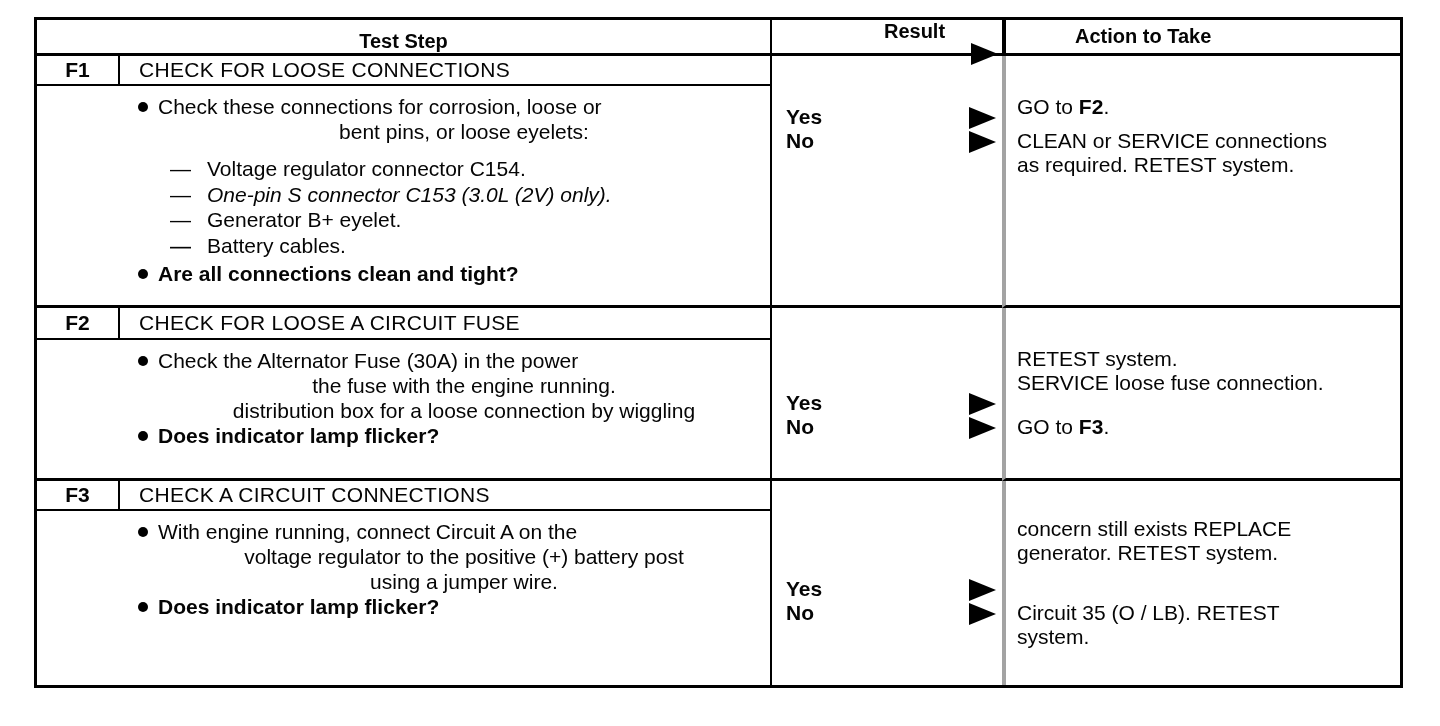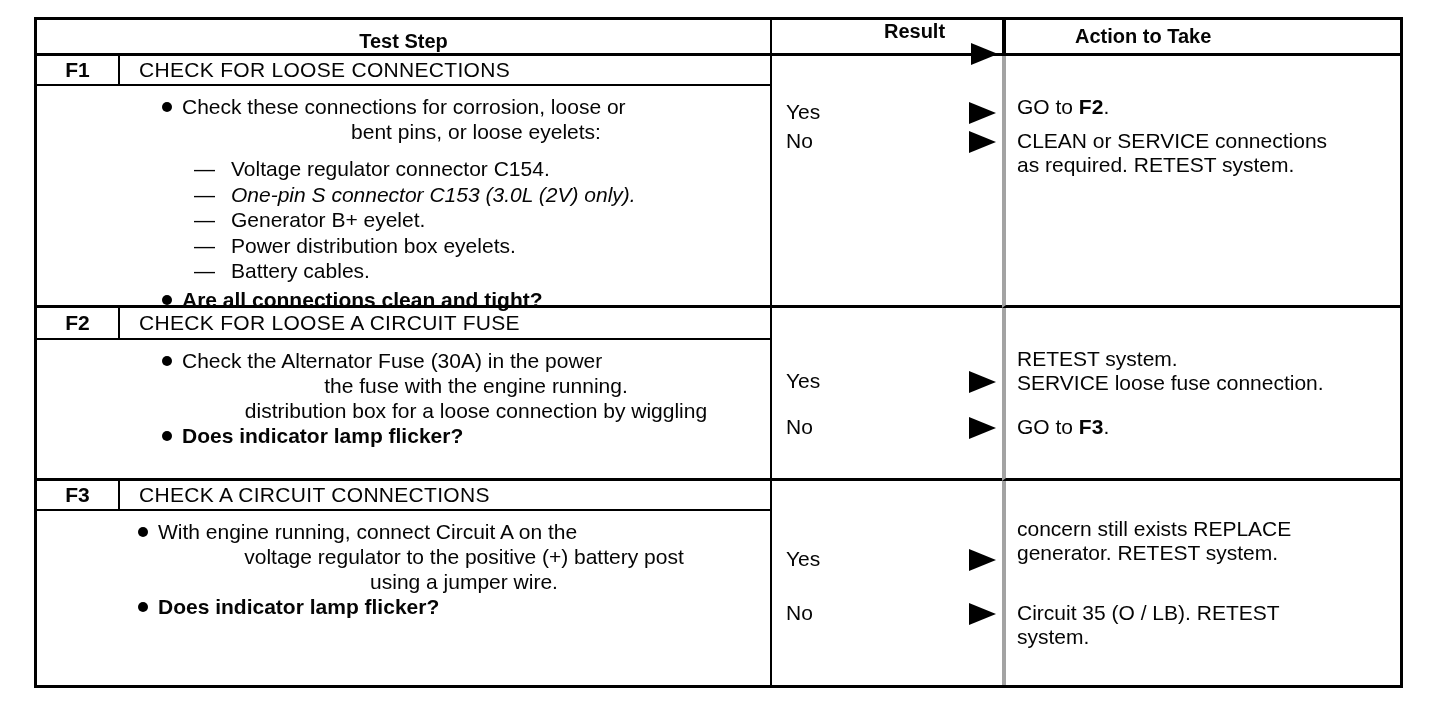--- a/index.html
+++ b/index.html
@@ -14,27 +14,27 @@
   .h{font-weight:bold;font-size:20px;border-bottom:3px solid #000;}
   .h-test{grid-column:1/3;grid-row:1;display:flex;align-items:flex-end;justify-content:center;}
   .h-result{grid-column:3;grid-row:1;border-left:2px solid #000;display:flex;align-items:center;padding-left:55px;flex-direction:column;}
   .h-action{grid-column:4;grid-row:1;border-left:4px solid #000;display:flex;align-items:center;padding-left:69px;}
   
   .fid{border-right:2px solid #000;border-bottom:2px solid #000;font-weight:bold;
        display:flex;align-items:center;justify-content:center;}
   .ftitle{border-bottom:2px solid #000;display:flex;align-items:center;padding-left:19px;letter-spacing:.3px;}
   
   .fbody{grid-column:1/3;padding-top:8px;}
-  .sec-divider{border-bottom:3px solid #000;padding-left:24px;}
+  .sec-divider{border-bottom:3px solid #000;}
   .rescell{grid-column:3;border-left:2px solid #000;padding-left:14px;}
   .actcell{grid-column:4;border-left:4px solid #a3a3a3;padding-left:11px;padding-right:6px;}
   
   .pairs-pad1{padding-top:39px;}   
   .pairs-pad2{padding-top:36px;}   
-  .pair{display:flex;align-items:center;line-height:24px;}
+  .pair{display:flex;align-items:flex-end;line-height:24px;font-weight:bold;}
   .pair .tri{margin-left:auto;margin-right:6px;margin-top:2px;}
   .slot-34{min-height:34px;}  .slot-68{min-height:68px;}  .slot-84{min-height:84px;}
   .tri{width:0;height:0;border-top:11px solid transparent;border-bottom:11px solid transparent;
        border-left:27px solid #000;}
   .tri-h{margin-left:auto;margin-right:4px;}
   
   .act{line-height:24px;}
   .b{font-weight:bold;}
   .it{font-style:italic;}
   
@@ -86,21 +86,20 @@
         <div class="dash">
           <span class="dmark">—</span>
           <span class="it">One-pin S connector C153 (3.0L (2V) only).</span>
         </div>
         <div class="dash">
           <span class="dmark">—</span>
           <span>Generator B+ eyelet.</span>
         </div>
         <div class="dash">
           <span class="dmark">—</span>
-          <span>Power distribution box eyelets.</span>
         </div>
         <div class="dash">
           <span class="dmark">—</span>
           <span>Battery cables.</span>
         </div>
       </div>
       <div class="bline q">
         <span class="dot"></span>
         <span>Are all connections clean and tight?</span>
       </div>

